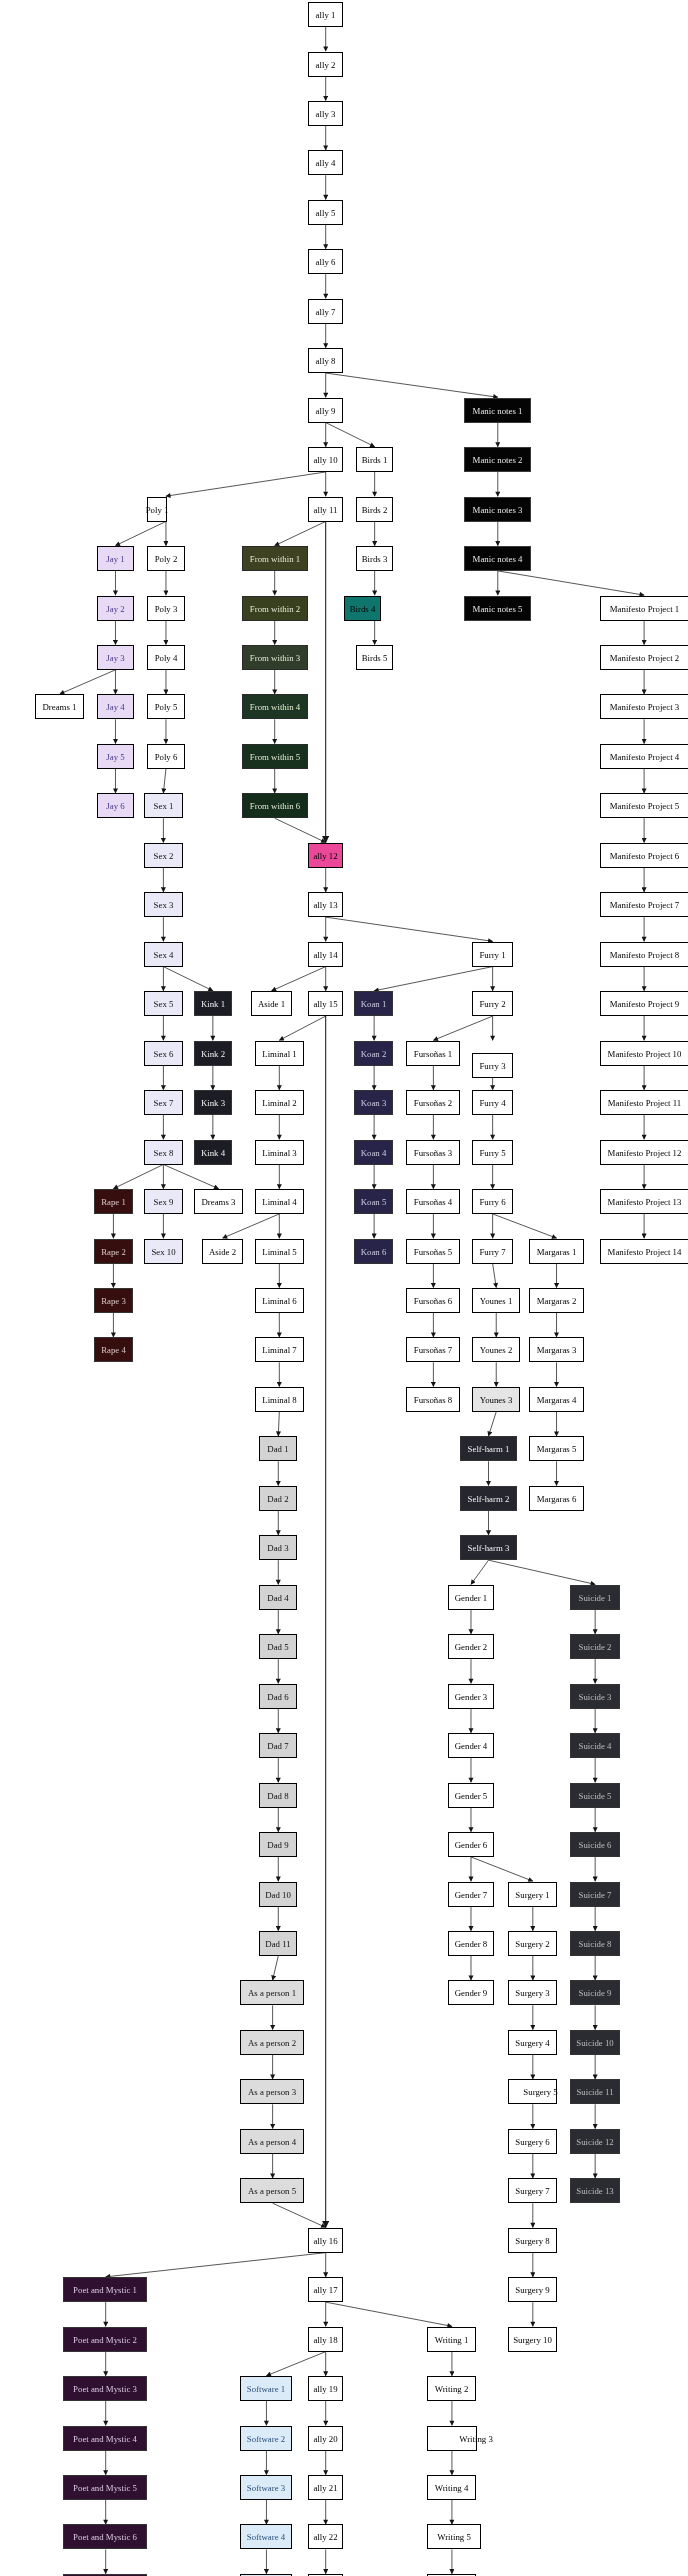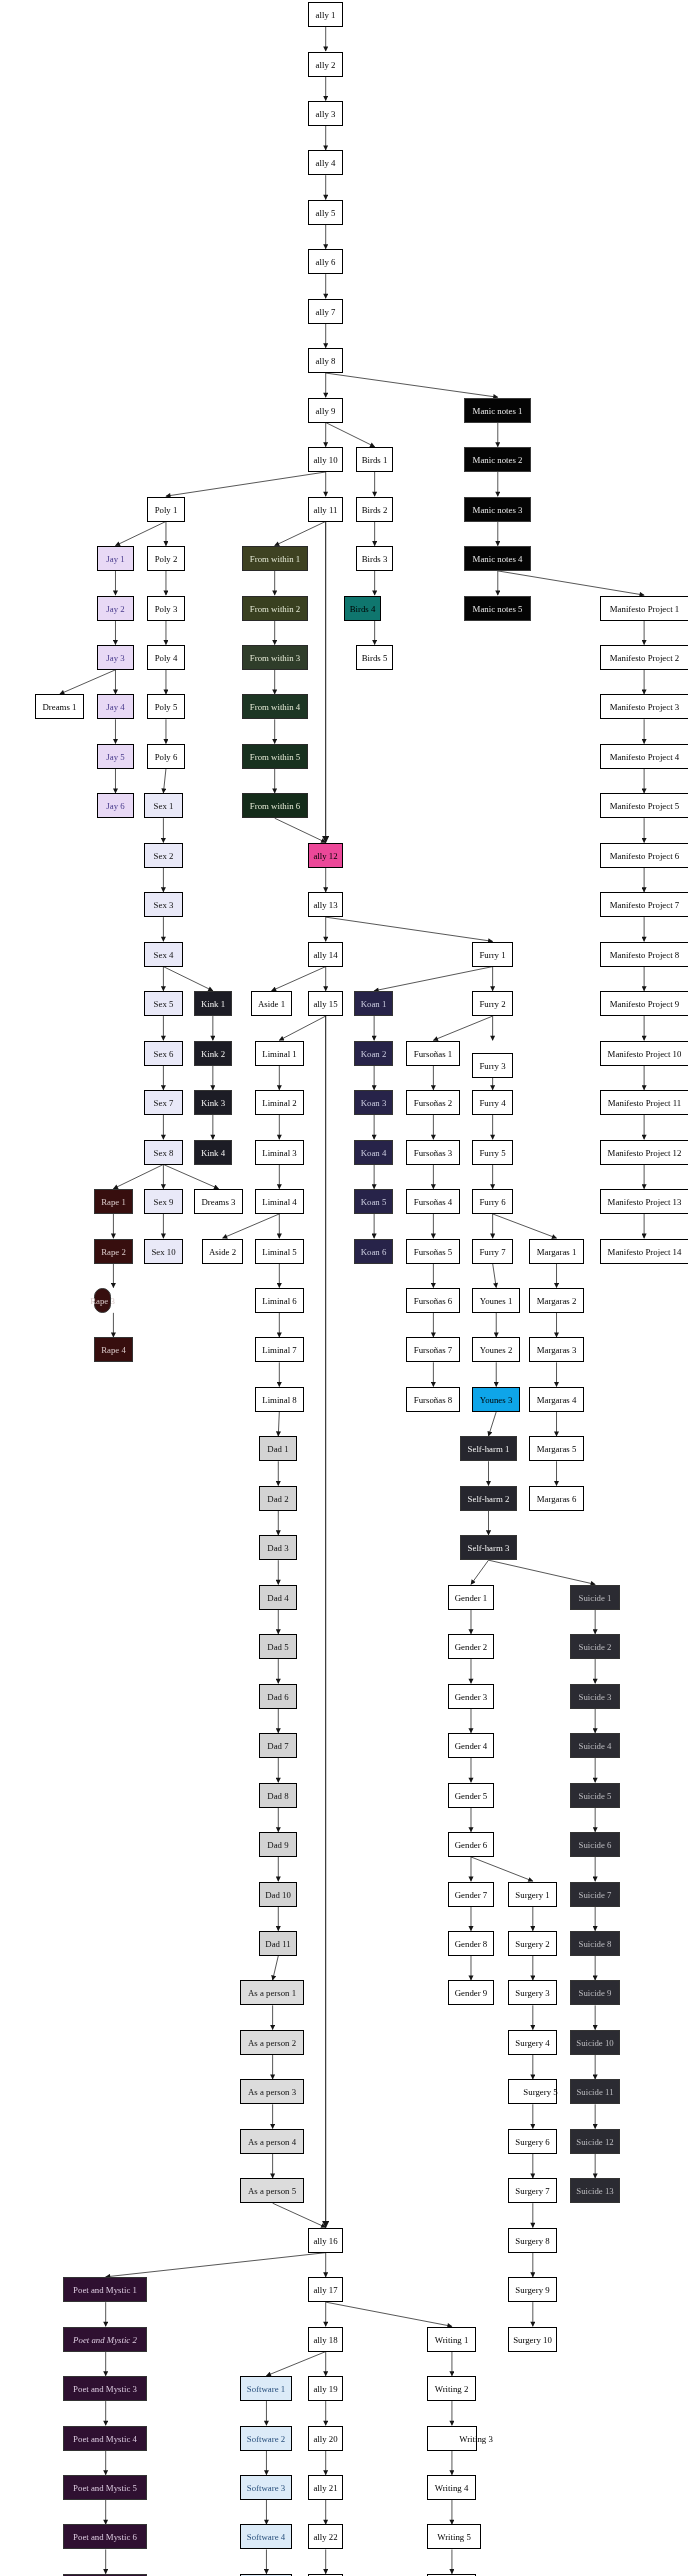--- a/index.html
+++ b/index.html
@@ -336,21 +336,21 @@
       <div class="node" style="left: 600px; top: 793px; width: 89px; height: 25px; background: rgb(255, 255, 255); color: rgb(0, 0, 0); border-color: rgb(0, 0, 0);">Manifesto Project 5</div>
       <div class="node" style="left: 600px; top: 843px; width: 89px; height: 25px; background: rgb(255, 255, 255); color: rgb(0, 0, 0); border-color: rgb(0, 0, 0);">Manifesto Project 6</div>
       <div class="node" style="left: 600px; top: 892px; width: 89px; height: 25px; background: rgb(255, 255, 255); color: rgb(0, 0, 0); border-color: rgb(0, 0, 0);">Manifesto Project 7</div>
       <div class="node" style="left: 600px; top: 942px; width: 89px; height: 25px; background: rgb(255, 255, 255); color: rgb(0, 0, 0); border-color: rgb(0, 0, 0);">Manifesto Project 8</div>
       <div class="node" style="left: 600px; top: 991px; width: 89px; height: 25px; background: rgb(255, 255, 255); color: rgb(0, 0, 0); border-color: rgb(0, 0, 0);">Manifesto Project 9</div>
       <div class="node" style="left: 600px; top: 1041px; width: 89px; height: 25px; background: rgb(255, 255, 255); color: rgb(0, 0, 0); border-color: rgb(0, 0, 0);">Manifesto Project 10</div>
       <div class="node" style="left: 600px; top: 1090px; width: 89px; height: 25px; background: rgb(255, 255, 255); color: rgb(0, 0, 0); border-color: rgb(0, 0, 0);">Manifesto Project 11</div>
       <div class="node" style="left: 600px; top: 1140px; width: 89px; height: 25px; background: rgb(255, 255, 255); color: rgb(0, 0, 0); border-color: rgb(0, 0, 0);">Manifesto Project 12</div>
       <div class="node" style="left: 600px; top: 1189px; width: 89px; height: 25px; background: rgb(255, 255, 255); color: rgb(0, 0, 0); border-color: rgb(0, 0, 0);">Manifesto Project 13</div>
       <div class="node" style="left: 600px; top: 1239px; width: 89px; height: 25px; background: rgb(255, 255, 255); color: rgb(0, 0, 0); border-color: rgb(0, 0, 0);">Manifesto Project 14</div>
-      <div class="node" style="left: 147px; top: 497px; width: 38px; height: 25px; background: rgb(255, 255, 255); color: rgb(0, 0, 0); border-color: rgb(0, 0, 0);">Poly 1</div>
+      <div class="node" style="left: 147px; top: 497px; width: 20px; height: 25px; background: rgb(255, 255, 255); color: rgb(0, 0, 0); border-color: rgb(0, 0, 0);">Poly 1</div>
       <div class="node" style="left: 147px; top: 546px; width: 38px; height: 25px; background: rgb(255, 255, 255); color: rgb(0, 0, 0); border-color: rgb(0, 0, 0);">Poly 2</div>
       <div class="node" style="left: 147px; top: 596px; width: 38px; height: 25px; background: rgb(255, 255, 255); color: rgb(0, 0, 0); border-color: rgb(0, 0, 0);">Poly 3</div>
       <div class="node" style="left: 147px; top: 645px; width: 38px; height: 25px; background: rgb(255, 255, 255); color: rgb(0, 0, 0); border-color: rgb(0, 0, 0);">Poly 4</div>
       <div class="node" style="left: 147px; top: 694px; width: 38px; height: 25px; background: rgb(255, 255, 255); color: rgb(0, 0, 0); border-color: rgb(0, 0, 0);">Poly 5</div>
       <div class="node" style="left: 147px; top: 744px; width: 38px; height: 25px; background: rgb(255, 255, 255); color: rgb(0, 0, 0); border-color: rgb(0, 0, 0);">Poly 6</div>
       <div class="node" style="left: 97px; top: 546px; width: 37px; height: 25px; background: rgb(232, 217, 245); color: rgb(72, 58, 140); border-color: rgb(0, 0, 0);">Jay 1</div>
       <div class="node" style="left: 97px; top: 596px; width: 37px; height: 25px; background: rgb(232, 217, 245); color: rgb(72, 58, 140); border-color: rgb(0, 0, 0);">Jay 2</div>
       <div class="node" style="left: 97px; top: 645px; width: 37px; height: 25px; background: rgb(232, 217, 245); color: rgb(72, 58, 140); border-color: rgb(0, 0, 0);">Jay 3</div>
       <div class="node" style="left: 97px; top: 694px; width: 37px; height: 25px; background: rgb(232, 217, 245); color: rgb(72, 58, 140); border-color: rgb(0, 0, 0);">Jay 4</div>
       <div class="node" style="left: 97px; top: 744px; width: 37px; height: 25px; background: rgb(232, 217, 245); color: rgb(72, 58, 140); border-color: rgb(0, 0, 0);">Jay 5</div>
@@ -372,21 +372,21 @@
       <div class="node" style="left: 144px; top: 1090px; width: 39px; height: 25px; background: rgb(233, 233, 248); color: rgb(17, 17, 17); border-color: rgb(0, 0, 0);">Sex 7</div>
       <div class="node" style="left: 144px; top: 1140px; width: 39px; height: 25px; background: rgb(233, 233, 248); color: rgb(17, 17, 17); border-color: rgb(0, 0, 0);">Sex 8</div>
       <div class="node" style="left: 144px; top: 1189px; width: 39px; height: 25px; background: rgb(233, 233, 248); color: rgb(17, 17, 17); border-color: rgb(0, 0, 0);">Sex 9</div>
       <div class="node" style="left: 144px; top: 1239px; width: 39px; height: 25px; background: rgb(233, 233, 248); color: rgb(17, 17, 17); border-color: rgb(0, 0, 0);">Sex 10</div>
       <div class="node" style="left: 194px; top: 991px; width: 38px; height: 25px; background: rgb(28, 28, 37); color: rgb(240, 240, 240); border-color: rgb(51, 51, 51);">Kink 1</div>
       <div class="node" style="left: 194px; top: 1041px; width: 38px; height: 25px; background: rgb(28, 28, 37); color: rgb(240, 240, 240); border-color: rgb(51, 51, 51);">Kink 2</div>
       <div class="node" style="left: 194px; top: 1090px; width: 38px; height: 25px; background: rgb(28, 28, 37); color: rgb(240, 240, 240); border-color: rgb(51, 51, 51);">Kink 3</div>
       <div class="node" style="left: 194px; top: 1140px; width: 38px; height: 25px; background: rgb(28, 28, 37); color: rgb(240, 240, 240); border-color: rgb(51, 51, 51);">Kink 4</div>
       <div class="node" style="left: 94px; top: 1189px; width: 39px; height: 25px; background: rgb(55, 14, 14); color: rgb(216, 200, 200); border-color: rgb(51, 51, 51);">Rape 1</div>
       <div class="node" style="left: 94px; top: 1239px; width: 39px; height: 25px; background: rgb(55, 14, 14); color: rgb(216, 200, 200); border-color: rgb(51, 51, 51);">Rape 2</div>
-      <div class="node" style="left: 94px; top: 1288px; width: 17px; height: 25px; background: rgb(55, 14, 14); color: rgb(216, 200, 200); border-color: rgb(51, 51, 51); border-radius: 9px;">Rape 3</div>
+      <div class="node" style="left: 94px; top: 1288px; width: 39px; height: 25px; background: rgb(55, 14, 14); color: rgb(216, 200, 200); border-color: rgb(51, 51, 51);">Rape 3</div>
       <div class="node" style="left: 94px; top: 1337px; width: 39px; height: 25px; background: rgb(55, 14, 14); color: rgb(216, 200, 200); border-color: rgb(51, 51, 51);">Rape 4</div>
       <div class="node" style="left: 251px; top: 991px; width: 41px; height: 25px; background: rgb(255, 255, 255); color: rgb(0, 0, 0); border-color: rgb(0, 0, 0);">Aside 1</div>
       <div class="node" style="left: 202px; top: 1239px; width: 41px; height: 25px; background: rgb(255, 255, 255); color: rgb(0, 0, 0); border-color: rgb(0, 0, 0);">Aside 2</div>
       <div class="node" style="left: 255px; top: 1041px; width: 49px; height: 25px; background: rgb(255, 255, 255); color: rgb(0, 0, 0); border-color: rgb(0, 0, 0);">Liminal 1</div>
       <div class="node" style="left: 255px; top: 1090px; width: 49px; height: 25px; background: rgb(255, 255, 255); color: rgb(0, 0, 0); border-color: rgb(0, 0, 0);">Liminal 2</div>
       <div class="node" style="left: 255px; top: 1140px; width: 49px; height: 25px; background: rgb(255, 255, 255); color: rgb(0, 0, 0); border-color: rgb(0, 0, 0);">Liminal 3</div>
       <div class="node" style="left: 255px; top: 1189px; width: 49px; height: 25px; background: rgb(255, 255, 255); color: rgb(0, 0, 0); border-color: rgb(0, 0, 0);">Liminal 4</div>
       <div class="node" style="left: 255px; top: 1239px; width: 49px; height: 25px; background: rgb(255, 255, 255); color: rgb(0, 0, 0); border-color: rgb(0, 0, 0);">Liminal 5</div>
       <div class="node" style="left: 255px; top: 1288px; width: 49px; height: 25px; background: rgb(255, 255, 255); color: rgb(0, 0, 0); border-color: rgb(0, 0, 0);">Liminal 6</div>
       <div class="node" style="left: 255px; top: 1337px; width: 49px; height: 25px; background: rgb(255, 255, 255); color: rgb(0, 0, 0); border-color: rgb(0, 0, 0);">Liminal 7</div>
@@ -407,21 +407,21 @@
       <div class="node" style="left: 406px; top: 1041px; width: 54px; height: 25px; background: rgb(255, 255, 255); color: rgb(0, 0, 0); border-color: rgb(0, 0, 0);">Fursoñas 1</div>
       <div class="node" style="left: 406px; top: 1090px; width: 54px; height: 25px; background: rgb(255, 255, 255); color: rgb(0, 0, 0); border-color: rgb(0, 0, 0);">Fursoñas 2</div>
       <div class="node" style="left: 406px; top: 1140px; width: 54px; height: 25px; background: rgb(255, 255, 255); color: rgb(0, 0, 0); border-color: rgb(0, 0, 0);">Fursoñas 3</div>
       <div class="node" style="left: 406px; top: 1189px; width: 54px; height: 25px; background: rgb(255, 255, 255); color: rgb(0, 0, 0); border-color: rgb(0, 0, 0);">Fursoñas 4</div>
       <div class="node" style="left: 406px; top: 1239px; width: 54px; height: 25px; background: rgb(255, 255, 255); color: rgb(0, 0, 0); border-color: rgb(0, 0, 0);">Fursoñas 5</div>
       <div class="node" style="left: 406px; top: 1288px; width: 54px; height: 25px; background: rgb(255, 255, 255); color: rgb(0, 0, 0); border-color: rgb(0, 0, 0);">Fursoñas 6</div>
       <div class="node" style="left: 406px; top: 1337px; width: 54px; height: 25px; background: rgb(255, 255, 255); color: rgb(0, 0, 0); border-color: rgb(0, 0, 0);">Fursoñas 7</div>
       <div class="node" style="left: 406px; top: 1387px; width: 54px; height: 25px; background: rgb(255, 255, 255); color: rgb(0, 0, 0); border-color: rgb(0, 0, 0);">Fursoñas 8</div>
       <div class="node" style="left: 472px; top: 1288px; width: 48px; height: 25px; background: rgb(255, 255, 255); color: rgb(0, 0, 0); border-color: rgb(0, 0, 0);">Younes 1</div>
       <div class="node" style="left: 472px; top: 1337px; width: 48px; height: 25px; background: rgb(255, 255, 255); color: rgb(0, 0, 0); border-color: rgb(0, 0, 0);">Younes 2</div>
-      <div class="node" style="left: 472px; top: 1387px; width: 48px; height: 25px; background: #0ea5e9; color: rgb(0, 0, 0); border-color: rgb(0, 0, 0);">Younes 3</div>
+      <div class="node" style="left: 472px; top: 1387px; width: 48px; height: 25px; background: #e5e5e5; color: rgb(0, 0, 0); border-color: rgb(0, 0, 0);">Younes 3</div>
       <div class="node" style="left: 529px; top: 1239px; width: 55px; height: 25px; background: rgb(255, 255, 255); color: rgb(0, 0, 0); border-color: rgb(0, 0, 0);">Margaras 1</div>
       <div class="node" style="left: 529px; top: 1288px; width: 55px; height: 25px; background: rgb(255, 255, 255); color: rgb(0, 0, 0); border-color: rgb(0, 0, 0);">Margaras 2</div>
       <div class="node" style="left: 529px; top: 1337px; width: 55px; height: 25px; background: rgb(255, 255, 255); color: rgb(0, 0, 0); border-color: rgb(0, 0, 0);">Margaras 3</div>
       <div class="node" style="left: 529px; top: 1387px; width: 55px; height: 25px; background: rgb(255, 255, 255); color: rgb(0, 0, 0); border-color: rgb(0, 0, 0);">Margaras 4</div>
       <div class="node" style="left: 529px; top: 1436px; width: 55px; height: 25px; background: rgb(255, 255, 255); color: rgb(0, 0, 0); border-color: rgb(0, 0, 0);">Margaras 5</div>
       <div class="node" style="left: 529px; top: 1486px; width: 55px; height: 25px; background: rgb(255, 255, 255); color: rgb(0, 0, 0); border-color: rgb(0, 0, 0);">Margaras 6</div>
       <div class="node" style="left: 460px; top: 1436px; width: 57px; height: 25px; background: rgb(38, 38, 46); color: rgb(242, 242, 242); border-color: rgb(51, 51, 51);">Self-harm 1</div>
       <div class="node" style="left: 460px; top: 1486px; width: 57px; height: 25px; background: rgb(38, 38, 46); color: rgb(242, 242, 242); border-color: rgb(51, 51, 51);">Self-harm 2</div>
       <div class="node" style="left: 460px; top: 1535px; width: 57px; height: 25px; background: rgb(38, 38, 46); color: rgb(242, 242, 242); border-color: rgb(51, 51, 51);">Self-harm 3</div>
       <div class="node" style="left: 448px; top: 1585px; width: 46px; height: 25px; background: rgb(255, 255, 255); color: rgb(0, 0, 0); border-color: rgb(0, 0, 0);">Gender 1</div>
@@ -466,21 +466,21 @@
       <div class="node" style="left: 259px; top: 1783px; width: 38px; height: 25px; background: rgb(211, 211, 211); color: rgb(17, 17, 17); border-color: rgb(0, 0, 0);">Dad 8</div>
       <div class="node" style="left: 259px; top: 1832px; width: 38px; height: 25px; background: rgb(211, 211, 211); color: rgb(17, 17, 17); border-color: rgb(0, 0, 0);">Dad 9</div>
       <div class="node" style="left: 259px; top: 1882px; width: 38px; height: 25px; background: rgb(211, 211, 211); color: rgb(17, 17, 17); border-color: rgb(0, 0, 0);">Dad 10</div>
       <div class="node" style="left: 259px; top: 1931px; width: 38px; height: 25px; background: rgb(211, 211, 211); color: rgb(17, 17, 17); border-color: rgb(0, 0, 0);">Dad 11</div>
       <div class="node" style="left: 240px; top: 1980px; width: 64px; height: 25px; background: rgb(220, 220, 220); color: rgb(17, 17, 17); border-color: rgb(0, 0, 0);">As a person 1</div>
       <div class="node" style="left: 240px; top: 2030px; width: 64px; height: 25px; background: rgb(220, 220, 220); color: rgb(17, 17, 17); border-color: rgb(0, 0, 0);">As a person 2</div>
       <div class="node" style="left: 240px; top: 2079px; width: 64px; height: 25px; background: rgb(220, 220, 220); color: rgb(17, 17, 17); border-color: rgb(0, 0, 0);">As a person 3</div>
       <div class="node" style="left: 240px; top: 2129px; width: 64px; height: 25px; background: rgb(220, 220, 220); color: rgb(17, 17, 17); border-color: rgb(0, 0, 0);">As a person 4</div>
       <div class="node" style="left: 240px; top: 2178px; width: 64px; height: 25px; background: rgb(220, 220, 220); color: rgb(17, 17, 17); border-color: rgb(0, 0, 0);">As a person 5</div>
       <div class="node" style="left: 63px; top: 2277px; width: 84px; height: 25px; background: rgb(47, 16, 49); color: rgb(220, 203, 224); border-color: rgb(51, 51, 51);">Poet and Mystic 1</div>
-      <div class="node" style="left: 63px; top: 2327px; width: 84px; height: 25px; background: rgb(47, 16, 49); color: rgb(220, 203, 224); border-color: rgb(51, 51, 51); font-style: italic;">Poet and Mystic 2</div>
+      <div class="node" style="left: 63px; top: 2327px; width: 84px; height: 25px; background: rgb(47, 16, 49); color: rgb(220, 203, 224); border-color: rgb(51, 51, 51);">Poet and Mystic 2</div>
       <div class="node" style="left: 63px; top: 2376px; width: 84px; height: 25px; background: rgb(47, 16, 49); color: rgb(220, 203, 224); border-color: rgb(51, 51, 51);">Poet and Mystic 3</div>
       <div class="node" style="left: 63px; top: 2426px; width: 84px; height: 25px; background: rgb(47, 16, 49); color: rgb(220, 203, 224); border-color: rgb(51, 51, 51);">Poet and Mystic 4</div>
       <div class="node" style="left: 63px; top: 2475px; width: 84px; height: 25px; background: rgb(47, 16, 49); color: rgb(220, 203, 224); border-color: rgb(51, 51, 51);">Poet and Mystic 5</div>
       <div class="node" style="left: 63px; top: 2524px; width: 84px; height: 25px; background: rgb(47, 16, 49); color: rgb(220, 203, 224); border-color: rgb(51, 51, 51);">Poet and Mystic 6</div>
       <div class="node" style="left: 63px; top: 2574px; width: 84px; height: 25px; background: rgb(47, 16, 49); color: rgb(220, 203, 224); border-color: rgb(51, 51, 51);">Poet and Mystic 7</div>
       <div class="node" style="left: 427px; top: 2327px; width: 49px; height: 25px; background: rgb(255, 255, 255); color: rgb(0, 0, 0); border-color: rgb(0, 0, 0);">Writing 1</div>
       <div class="node" style="left: 427px; top: 2376px; width: 49px; height: 25px; background: rgb(255, 255, 255); color: rgb(0, 0, 0); border-color: rgb(0, 0, 0);">Writing 2</div>
       <div class="node" style="left: 427px; top: 2426px; width: 49px; height: 25px; background: rgb(255, 255, 255); color: rgb(0, 0, 0); border-color: rgb(0, 0, 0); padding-left: 48px;">Writing 3</div>
       <div class="node" style="left: 427px; top: 2475px; width: 49px; height: 25px; background: rgb(255, 255, 255); color: rgb(0, 0, 0); border-color: rgb(0, 0, 0);">Writing 4</div>
       <div class="node" style="left: 427px; top: 2524px; width: 54px; height: 25px; background: rgb(255, 255, 255); color: rgb(0, 0, 0); border-color: rgb(0, 0, 0);">Writing 5</div>

